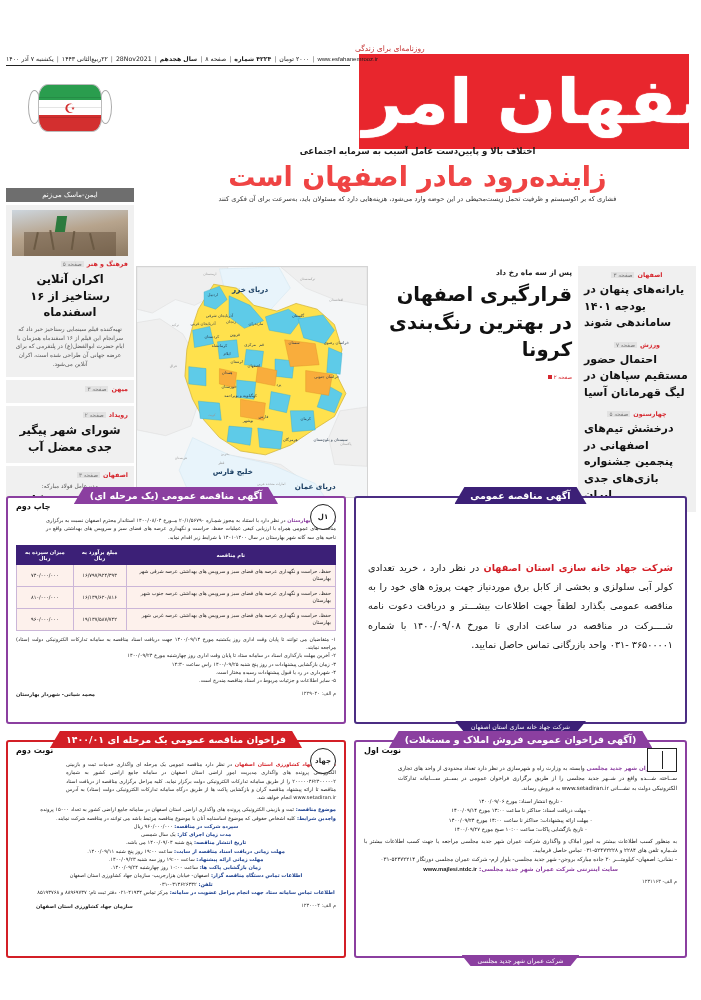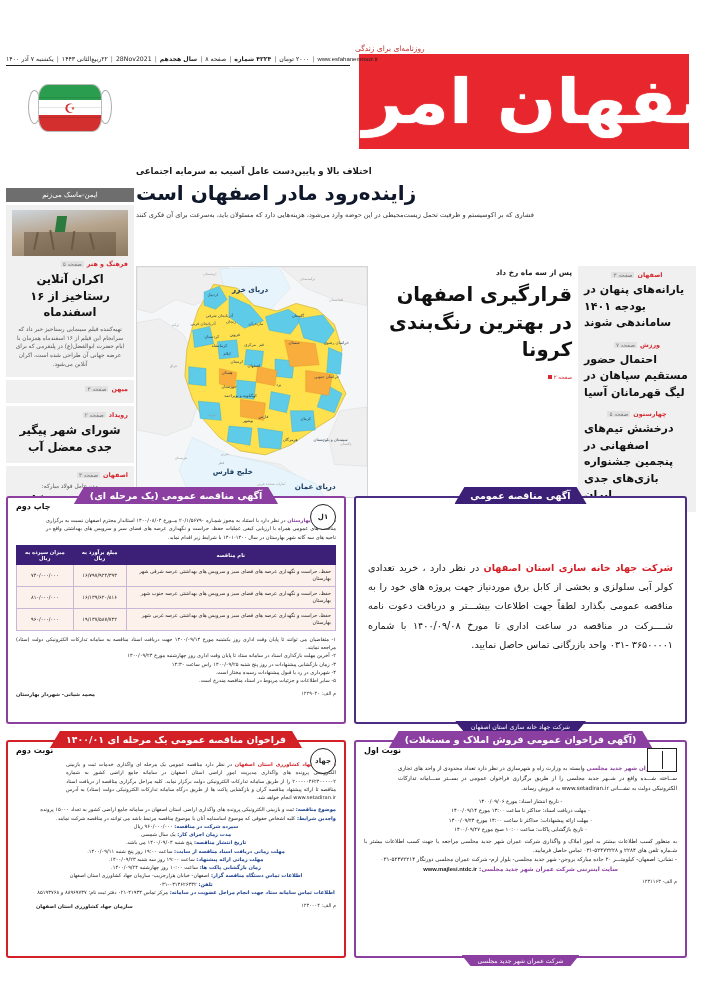--- a/index.html
+++ b/index.html
@@ -141,32 +141,32 @@
     transform: translateX(-50%);
     width: 22px; height: 10px; border-radius: 11px 11px 0 0; background: #8a8f98;
   }
   .colum-texts { flex: 1; text-align: left; direction: rtl; }
   .colum-title { font-size: 8px; font-weight: bold; color: #111; text-align: left; }
   .colum-name { font-size: 5.4px; color: #666; text-align: left; margin-top: 8px; }
   .colum-pg { font-size: 5.4px; color: #555; background: #dadada; padding: 0 2px; align-self: flex-end; }
 
   
   .lead {
-    position: absolute; top: 166px; left: 136px; width: 563px;
-    text-align: left; direction: rtl;
+    position: absolute; top: 146px; left: 136px; width: 563px;
+    text-align: center; direction: rtl;
   }
   .lead-kicker {
     font-size: 8.6px; font-weight: bold; color: #1a1a1a; margin-bottom: 5px;
   }
   .lead-title {
-    font-size: 20px; font-weight: bold; color: #0f172a; line-height: 1.22;
+    font-size: 27px; font-weight: bold; color: #ef4444; line-height: 1.22;
     letter-spacing: -.5px;
   }
   .lead-deck {
-    font-size: 6.6px; color: #333; line-height: 1.6; margin-top: 5px;
+    font-size: 6.6px; color: #333; line-height: 1.6; 
     direction: rtl;
   }
 
   
   .map-panel {
     position: absolute; top: 266px; left: 136px; width: 232px; height: 232px;
     background: #f4f6f7; border: 1px solid #d4d4d4; overflow: hidden;
   }
   .map-svg { display: block; width: 100%; height: 100%; }
   .map-label {

